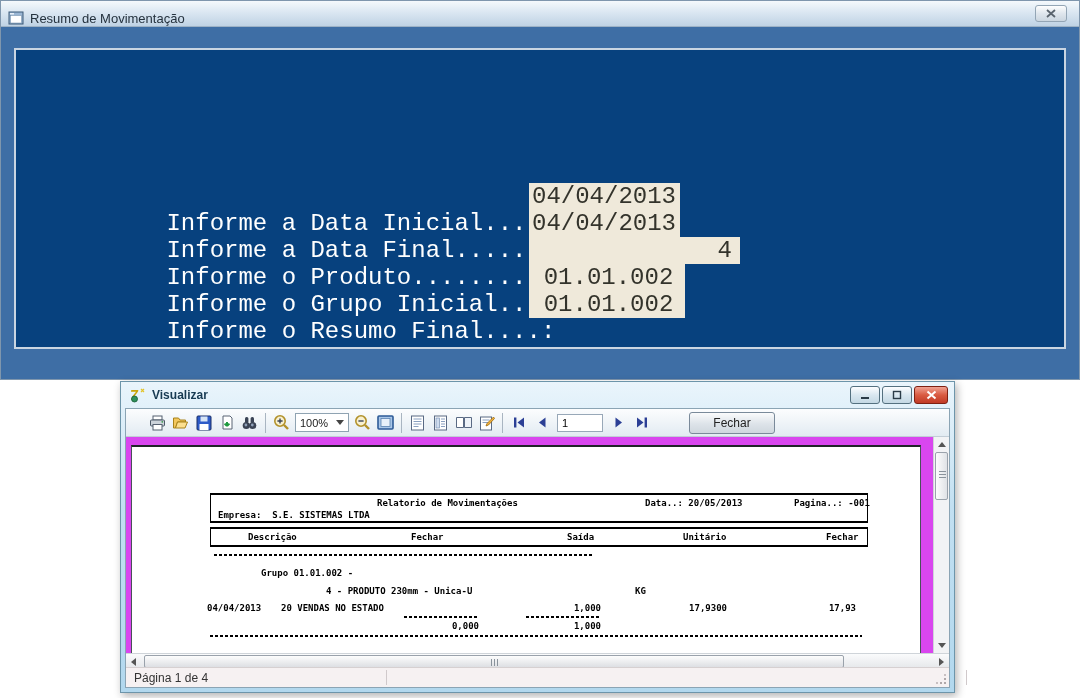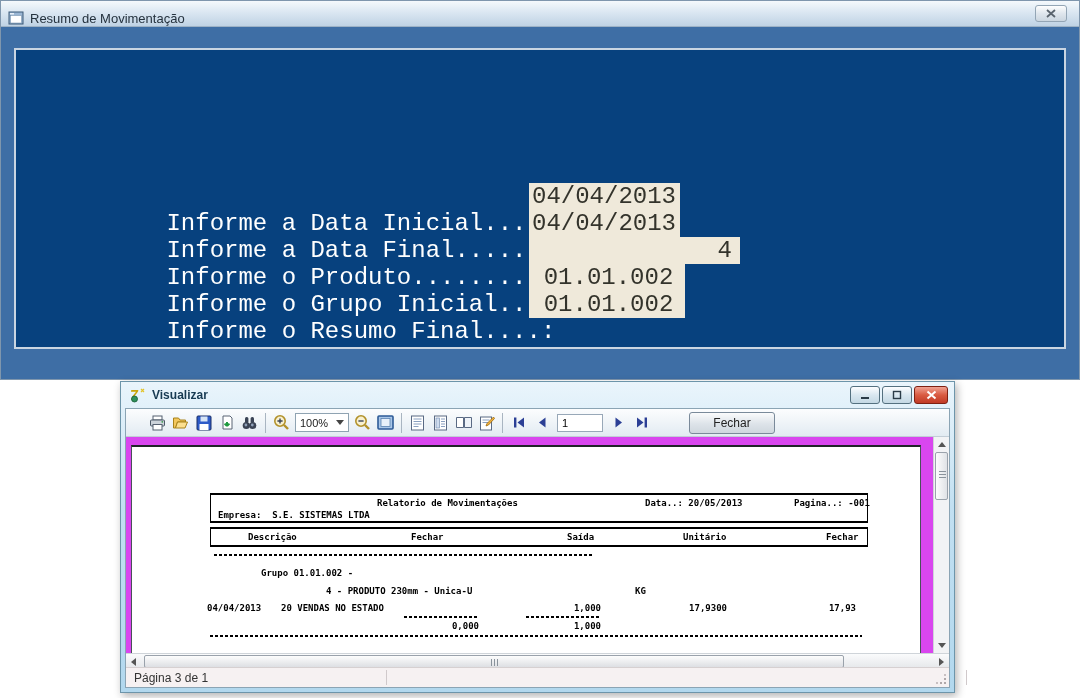--- a/index.html
+++ b/index.html
@@ -340,21 +340,21 @@
 
     <div class="hscroll">
       <div class="ha ha-l"></div>
       <div class="hthumb">
         <div class="grip-v"></div>
       </div>
       <div class="ha ha-r"></div>
     </div>
 
     <div class="statusbar">
-      <span>Página 3 de 1</span>
+      <span>Página 1 de 4</span>
       <div class="st-sep" style="left:260px;"></div>
       <div class="st-sep" style="left:840px;"></div>
       <svg class="grip" width="12" height="12" viewBox="0 0 12 12">
         <rect x="9" y="9" width="2" height="2" fill="#b0a8aa"></rect>
         <rect x="9" y="5" width="2" height="2" fill="#b0a8aa"></rect>
         <rect x="5" y="9" width="2" height="2" fill="#b0a8aa"></rect>
         <rect x="9" y="1" width="2" height="2" fill="#c8c0c2"></rect>
         <rect x="1" y="9" width="2" height="2" fill="#c8c0c2"></rect>
       </svg>
     </div>

